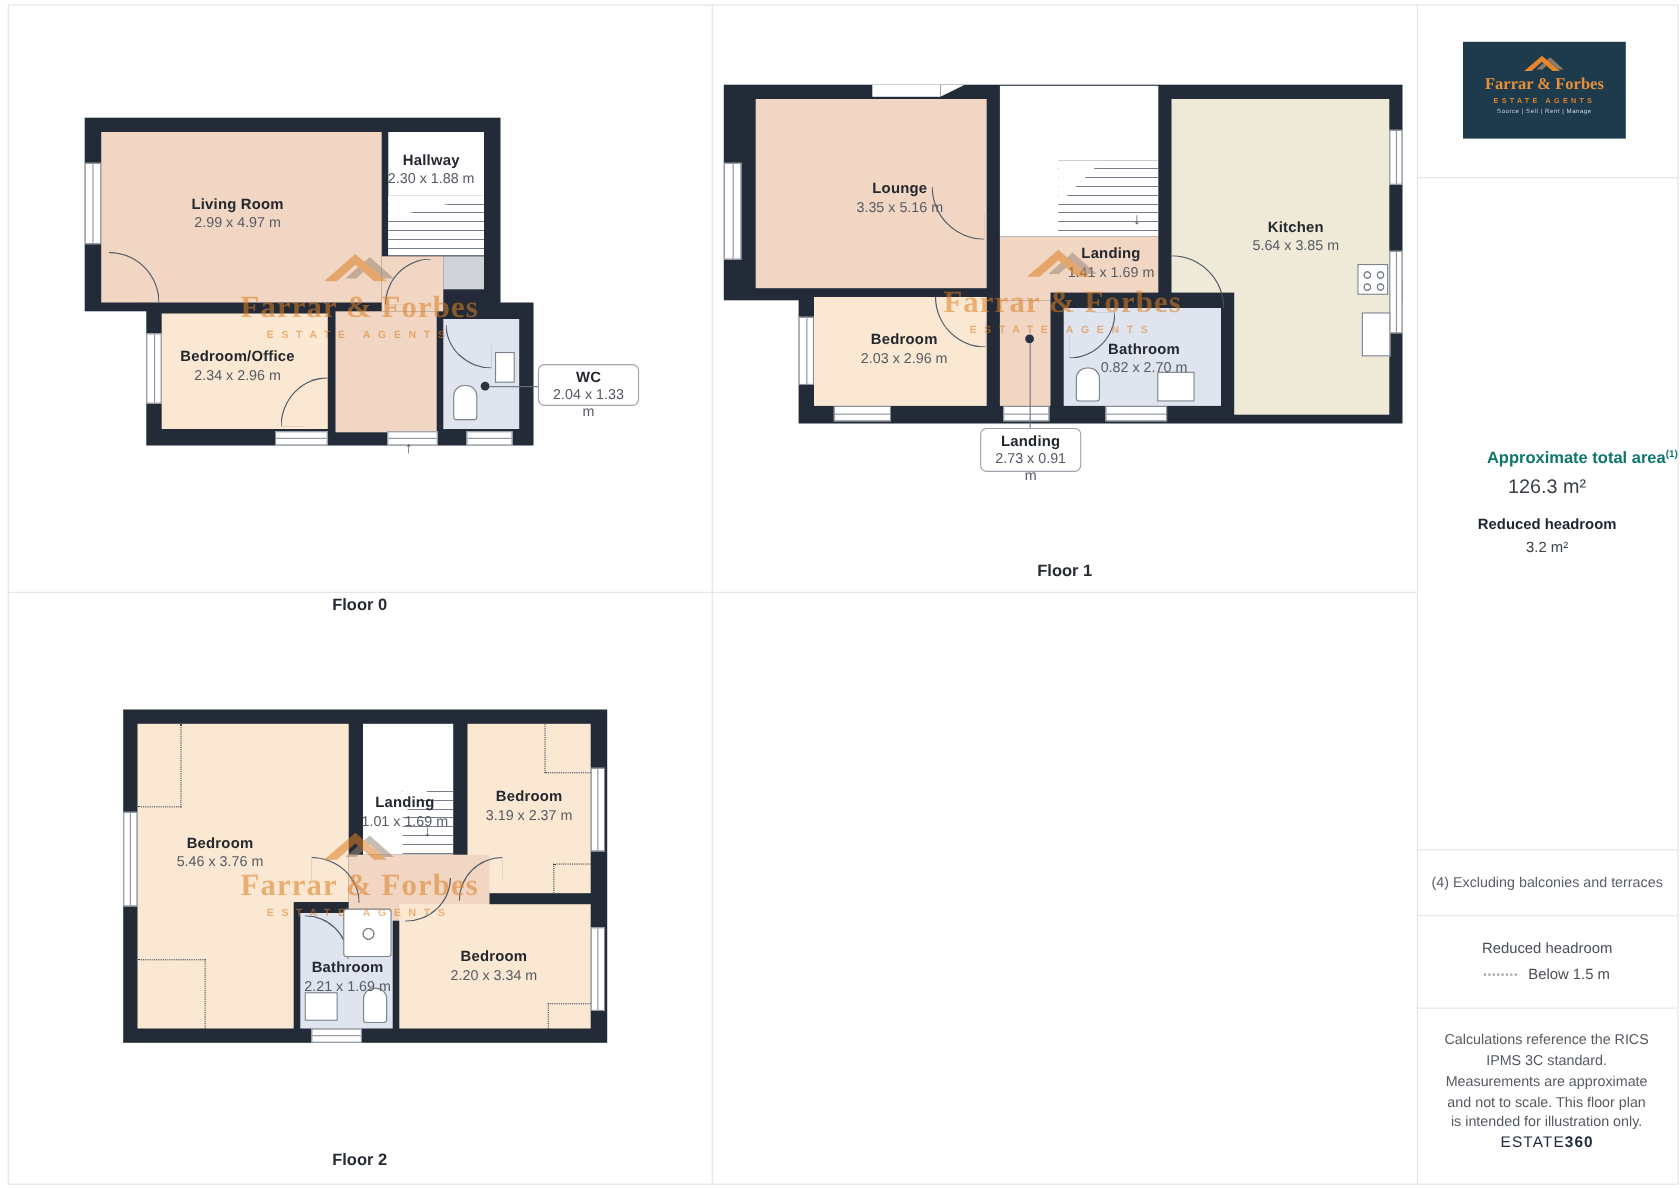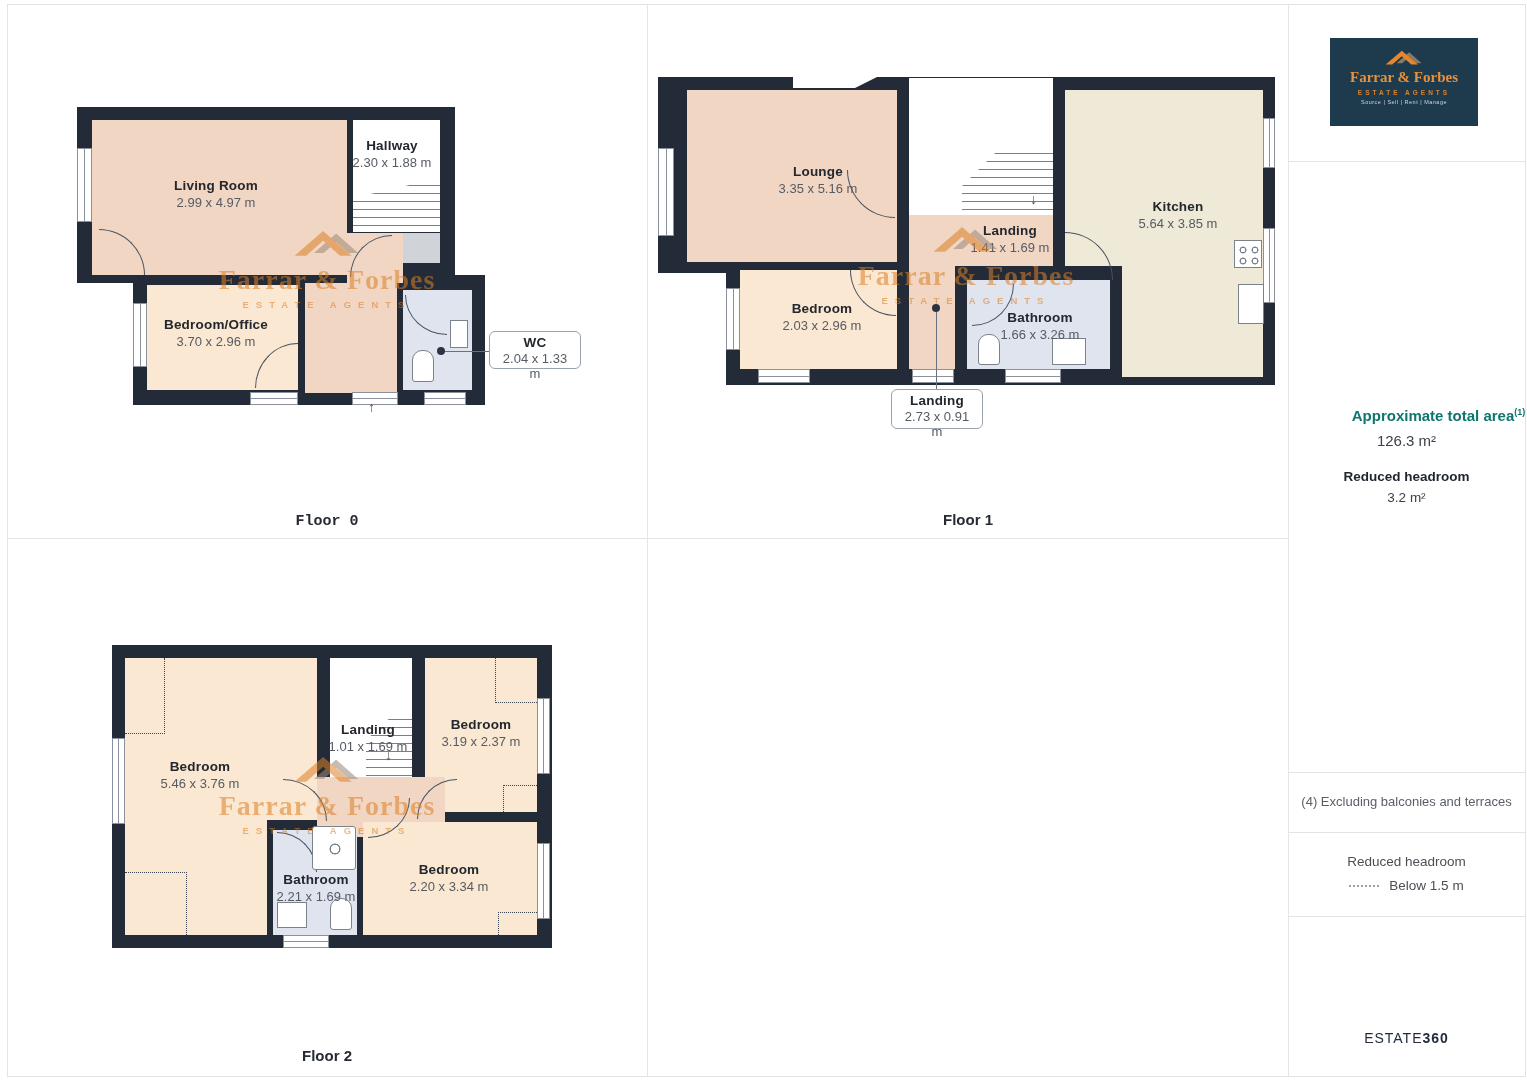--- a/index.html
+++ b/index.html
@@ -46,21 +46,21 @@
   .wm-sub{font-size:9.5px;letter-spacing:7px;color:#dd8026;margin-top:3px;font-weight:bold;}
   
   .logo-card{position:absolute;left:1330px;top:38px;width:148px;height:88px;background:#1e3a4d;
              text-align:center;padding-top:10px;box-sizing:border-box;}
   .logo-name{font-family:"Liberation Serif",serif;font-weight:bold;font-size:15px;color:#e8913a;margin-top:1px;}
   .logo-sub{font-size:6.5px;letter-spacing:3px;color:#d9832f;margin-top:3px;font-weight:bold;}
   .logo-services{font-size:5.5px;color:#cfd6dc;margin-top:3px;letter-spacing:.5px;}
   .sb-center{position:absolute;left:1288px;width:237px;text-align:center;}
   .area-title{font-weight:bold;font-size:15px;color:#0f766e;margin-left:32px;}
   .area-title sup{font-size:9px;}
-  .area-value{font-size:15px;color:#3c414a;}
+  .area-value{font-size:18px;color:#3c414a;}
   .rh-title{font-weight:bold;font-size:13.5px;color:#1f2430;}
   .rh-value{font-size:13.5px;color:#3c414a;}
   .footnote{font-size:13px;color:#5a5f66;}
   .legend-title{font-size:13.5px;color:#4a4f55;}
   .legend-row{display:flex;align-items:center;justify-content:center;gap:10px;}
   .legend-dots{width:30px;border-top:2px dotted #9aa0a8;height:0;}
   .legend-value{font-size:13.5px;color:#4a4f55;}
   .disclaimer{position:absolute;left:1311px;top:936px;width:190px;text-align:center;
               font-size:13px;color:#555a61;line-height:1.45;}
   .brand{position:absolute;left:1288px;top:1030px;width:237px;text-align:center;
@@ -118,33 +118,33 @@
   <div class="room-label" style="left:216px;top:194px;">
     <div class="room-name">Living Room</div>
     <div class="room-dims">2.99 x 4.97 m</div>
   </div>
   <div class="room-label" style="left:392px;top:154px;">
     <div class="room-name">Hallway</div>
     <div class="room-dims">2.30 x 1.88 m</div>
   </div>
   <div class="room-label" style="left:216px;top:333px;">
     <div class="room-name">Bedroom/Office</div>
-    <div class="room-dims">3.70 x 2.96 m</div>
+    <div class="room-dims">2.34 x 2.96 m</div>
   </div>
 
   <div class="wm" style="left:327px;top:226px;">
     <svg class="wm-roof" viewBox="0 0 120 52">
       <path fill="#9b8775" d="M40 40 L74 10 L108 40 L93 40 L74 23 L55 40 Z"></path>
       <path fill="#dd8026" d="M10 44 L54 6 L98 44 L80 44 L54 21 L28 44 Z"></path>
     </svg>
     <div class="wm-name">Farrar &amp; Forbes</div>
     <div class="wm-sub">ESTATE AGENTS</div>
   </div>
 
-  <div class="floor-label" style="left:327px;top:521px;font-family:Liberation Mono, monospace;">Floor 0</div>
+  <div class="floor-label" style="left:327px;top:550px;">Floor 0</div>
 
   <div class="wall" style="left:658px;top:77px;width:617px;height:196px;"></div>
   <div class="wall" style="left:726px;top:255px;width:549px;height:130px;"></div>
   <div class="rm" style="left:793px;top:77px;width:62px;height:11px;background:#fff;"></div>
   <div class="rm" style="left:855px;top:77px;width:22px;height:11px;background:#fff;clip-path:polygon(0 0,100% 0,0 100%);"></div>
 
   <div class="rm salmon" style="left:687px;top:90px;width:210px;height:172px;"></div>
   <div class="rm whiteroom" style="left:909px;top:78px;width:144px;height:137px;"></div>
   <div class="stairs" style="left:962px;top:146px;width:91px;height:67px;"></div>
   <div class="stair-cut" style="left:962px;top:146px;width:40px;height:40px;clip-path:polygon(0 0,100% 0,0 100%);"></div>
@@ -196,21 +196,21 @@
   <div class="room-label" style="left:1178px;top:215px;">
     <div class="room-name">Kitchen</div>
     <div class="room-dims">5.64 x 3.85 m</div>
   </div>
   <div class="room-label" style="left:822px;top:317px;">
     <div class="room-name">Bedroom</div>
     <div class="room-dims">2.03 x 2.96 m</div>
   </div>
   <div class="room-label" style="left:1040px;top:326px;">
     <div class="room-name">Bathroom</div>
-    <div class="room-dims">1.66 x 3.26 m</div>
+    <div class="room-dims">0.82 x 2.70 m</div>
   </div>
 
   <div class="wm" style="left:966px;top:222px;">
     <svg class="wm-roof" viewBox="0 0 120 52">
       <path fill="#9b8775" d="M40 40 L74 10 L108 40 L93 40 L74 23 L55 40 Z"></path>
       <path fill="#dd8026" d="M10 44 L54 6 L98 44 L80 44 L54 21 L28 44 Z"></path>
     </svg>
     <div class="wm-name">Farrar &amp; Forbes</div>
     <div class="wm-sub">ESTATE AGENTS</div>
   </div>
@@ -300,17 +300,18 @@
   <div class="sb-center rh-value" style="top:490px;">3.2 m²</div>
 
   <div class="sb-center footnote" style="top:794px;">(4) Excluding balconies and terraces</div>
 
   <div class="sb-center legend-title" style="top:854px;">Reduced headroom</div>
   <div class="sb-center legend-row" style="top:878px;">
     <span class="legend-dots"></span>
     <span class="legend-value">Below 1.5 m</span>
   </div>
 
+  <div class="disclaimer">Calculations reference the RICS IPMS 3C standard. Measurements are approximate and not to scale. This floor plan is intended for illustration only.</div>
   <div class="brand">
     <span>ESTATE</span><b>360</b>
   </div>
 
 </div>
 
 </body></html>

